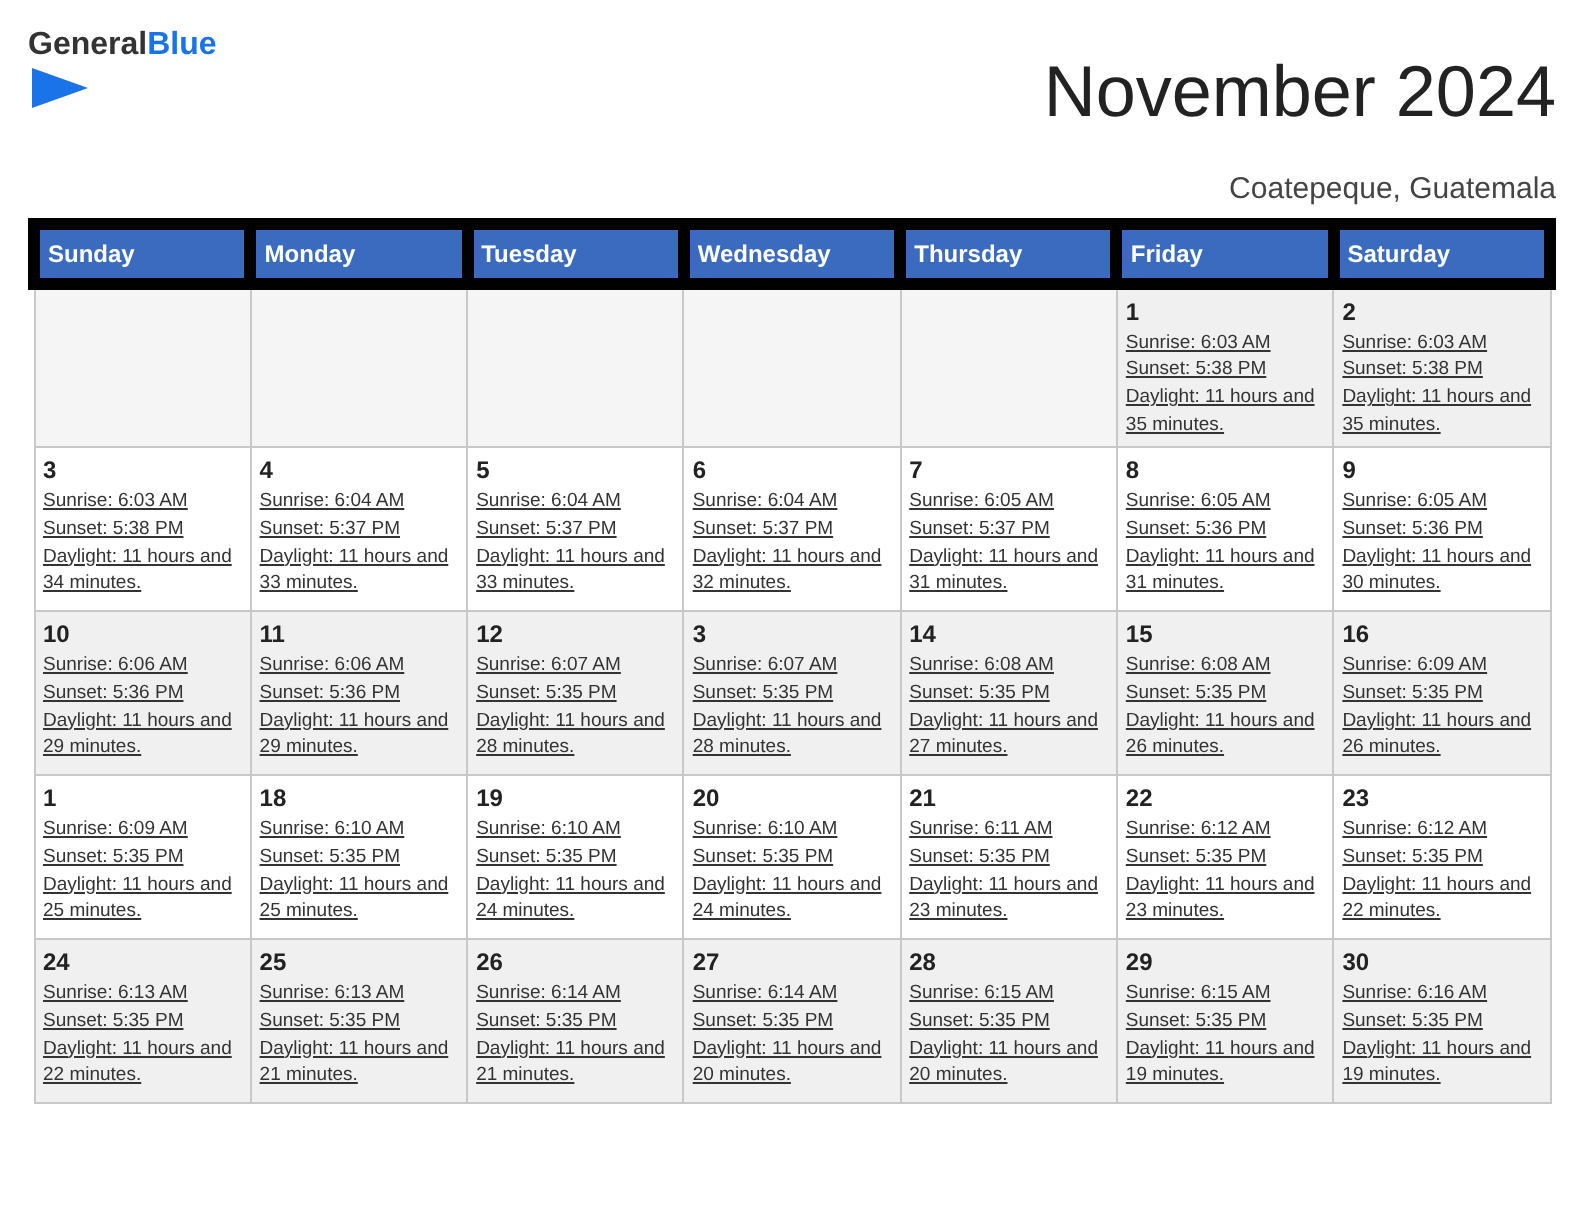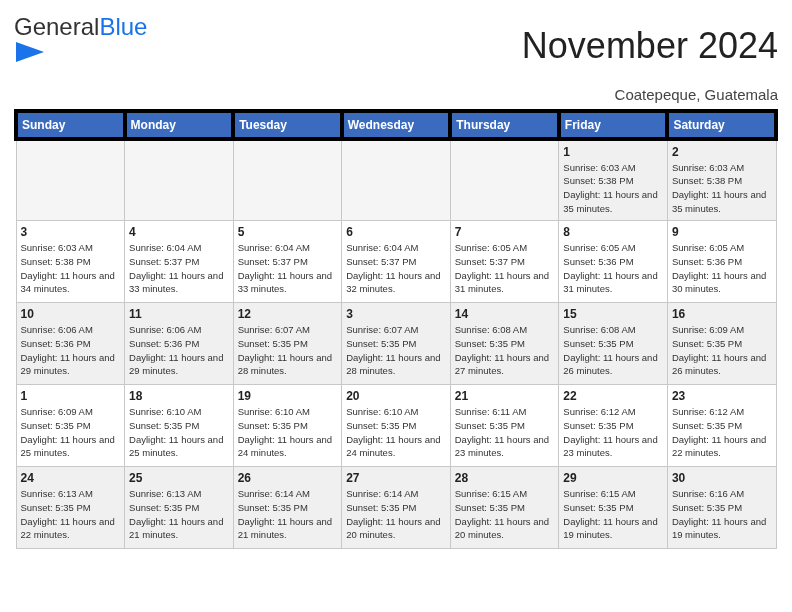--- a/index.html
+++ b/index.html
@@ -21,22 +21,22 @@
       align-items: flex-start;
       justify-content: space-between;
       margin-bottom: 6px;
     }
     .logo {
       display: flex;
       align-items: center;
       margin-top: 4px;
     }
     .logo-text {
-      font-size: 24px;
-      font-weight: normal;
+      font-size: 16px;
+      font-weight: bold;
       line-height: 1.1;
       text-align: center;
     }
     .logo-general { color: #333; }
     .logo-blue { color: #1a73e8; }
     .logo-icon {
       width: 28px;
       height: 28px;
       margin-left: 2px;
     }
@@ -60,21 +60,21 @@
       border-collapse: collapse;
       table-layout: fixed;
     }
     .calendar th {
       background: #3a6bbf;
       color: #fff;
       font-size: 12px;
       font-weight: bold;
       padding: 5px 4px;
       text-align: left;
-      border: 4px solid #000000;
+      border: 6px solid #000000;
     }
     .calendar td {
       border: 1px solid #c8c8c8;
       vertical-align: top;
       padding: 4px 4px 3px 4px;
       font-size: 10px;
       color: #222;
       height: 82px;
       background: #fff;
     }
@@ -87,20 +87,21 @@
     .day-number {
       font-size: 12px;
       font-weight: bold;
       display: block;
       margin-bottom: 2px;
     }
     .day-info {
       font-size: 9.5px;
       line-height: 1.45;
       color: #333;
+      text-decoration: underline;
     }
   </style>
 </head>
 <body>
 
 <div class="page">
   <div class="header">
     <div class="logo">
       <div>
         <div class="logo-text">

